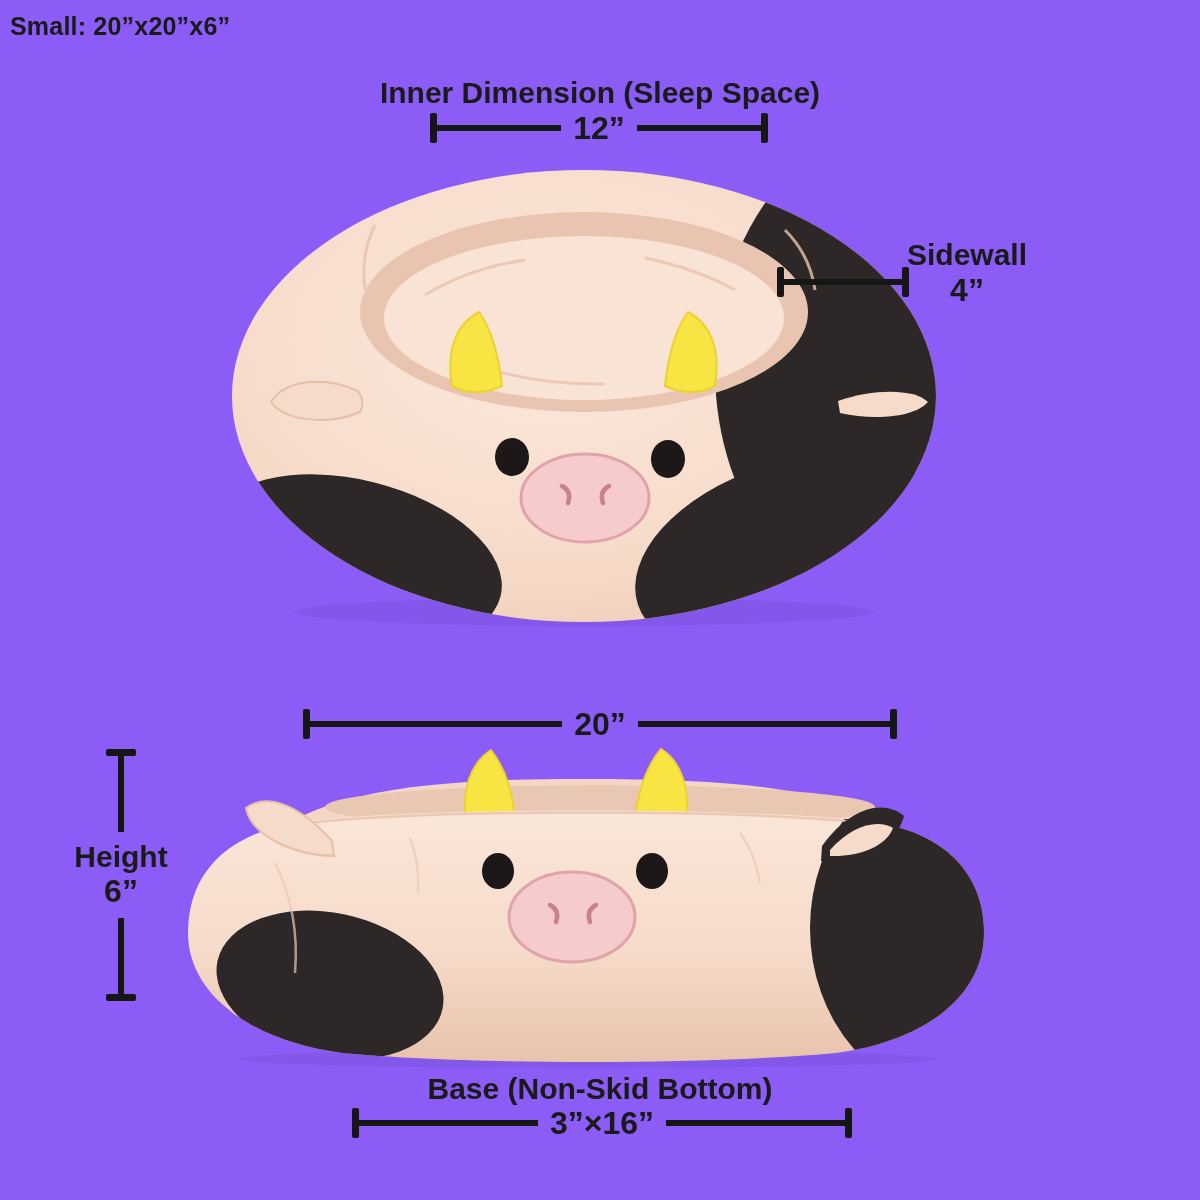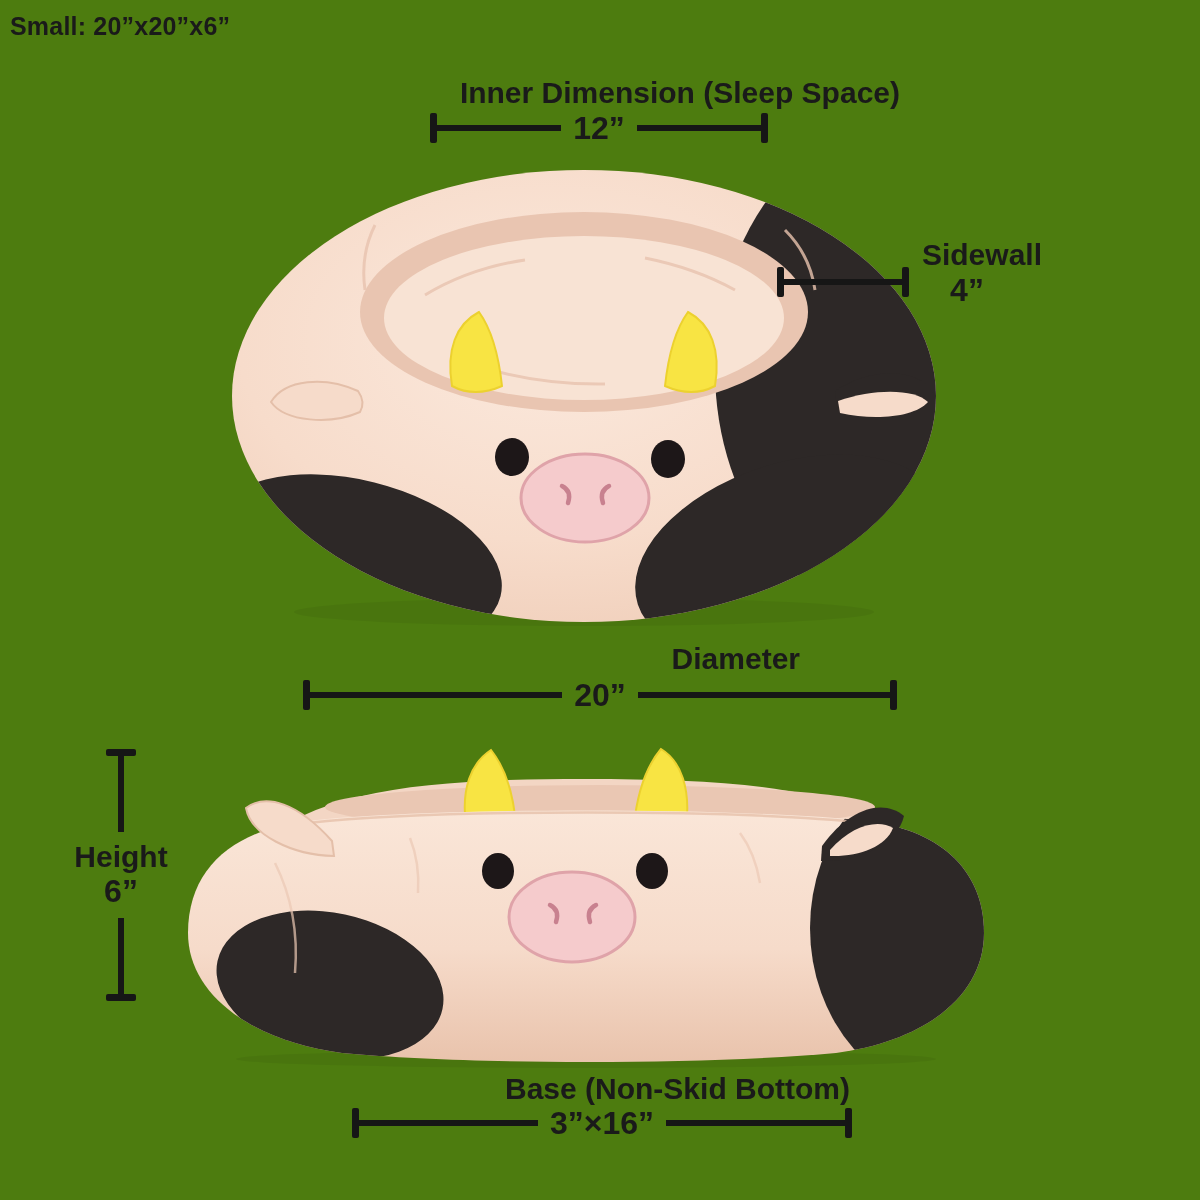--- a/index.html
+++ b/index.html
@@ -1,23 +1,23 @@
 <!DOCTYPE html>
 <html><head>
 <meta charset="utf-8">
 <style>
   * { margin:0; padding:0; box-sizing:border-box; }
   html,body { background:#ffffff; }
   body { font-family:"Liberation Sans", sans-serif; color:#1a1a1a; }
-  .canvas { position:relative; width:1200px; height:1200px; background:#4d7c0f; overflow:hidden; }
+  .canvas { position:relative; width:1200px; height:1200px; background:#8b5cf6; overflow:hidden; }
   .abs { position:absolute; }
 
   .size-label { font-size:25px; font-weight:bold; letter-spacing:.2px; }
 
-  .dim-label { font-size:30px; font-weight:bold; text-align:right; line-height:1.12; }
+  .dim-label { font-size:30px; font-weight:bold; text-align:center; line-height:1.12; }
   .dim-value { font-size:32px; font-weight:bold; white-space:nowrap; }
 
   .hline { display:flex; align-items:center; height:32px; }
   .hline .cap { width:7px; height:30px; background:#161616; border-radius:2px; flex:0 0 auto; }
   .hline .seg { flex:1 1 auto; height:6px; background:#161616; }
   .hline .dim-value { padding:0 12px; line-height:32px; }
 
   .vline { display:flex; flex-direction:column; align-items:center; width:34px; }
   .vline .cap { height:7px; width:30px; background:#161616; border-radius:2px; flex:0 0 auto; }
   .vline .seg { flex:1 1 auto; width:6px; background:#161616; }
@@ -90,22 +90,21 @@
   <div class="abs hline" style="left:777px; top:266px; width:132px;">
     <span class="cap"></span>
     <span class="seg"></span>
     <span class="cap"></span>
   </div>
   <div class="abs stack" style="left:892px; top:238px; width:150px;">
     <div class="dim-label">Sidewall</div>
     <div class="dim-value">4”</div>
   </div>
 
-  <div class="abs dim-label" style="left:400px; top:642px; width:400px;">Diameter</div>
-  <div class="abs hline" style="left:303px; top:679px; width:594px;">
+  <div class="abs hline" style="left:303px; top:708px; width:594px;">
     <span class="cap"></span>
     <span class="seg"></span>
     <span class="dim-value">20”</span>
     <span class="seg"></span>
     <span class="cap"></span>
   </div>
 
   <div class="abs vline" style="left:104px; top:749px; height:252px;">
     <span class="cap"></span>
     <span class="seg"></span>

